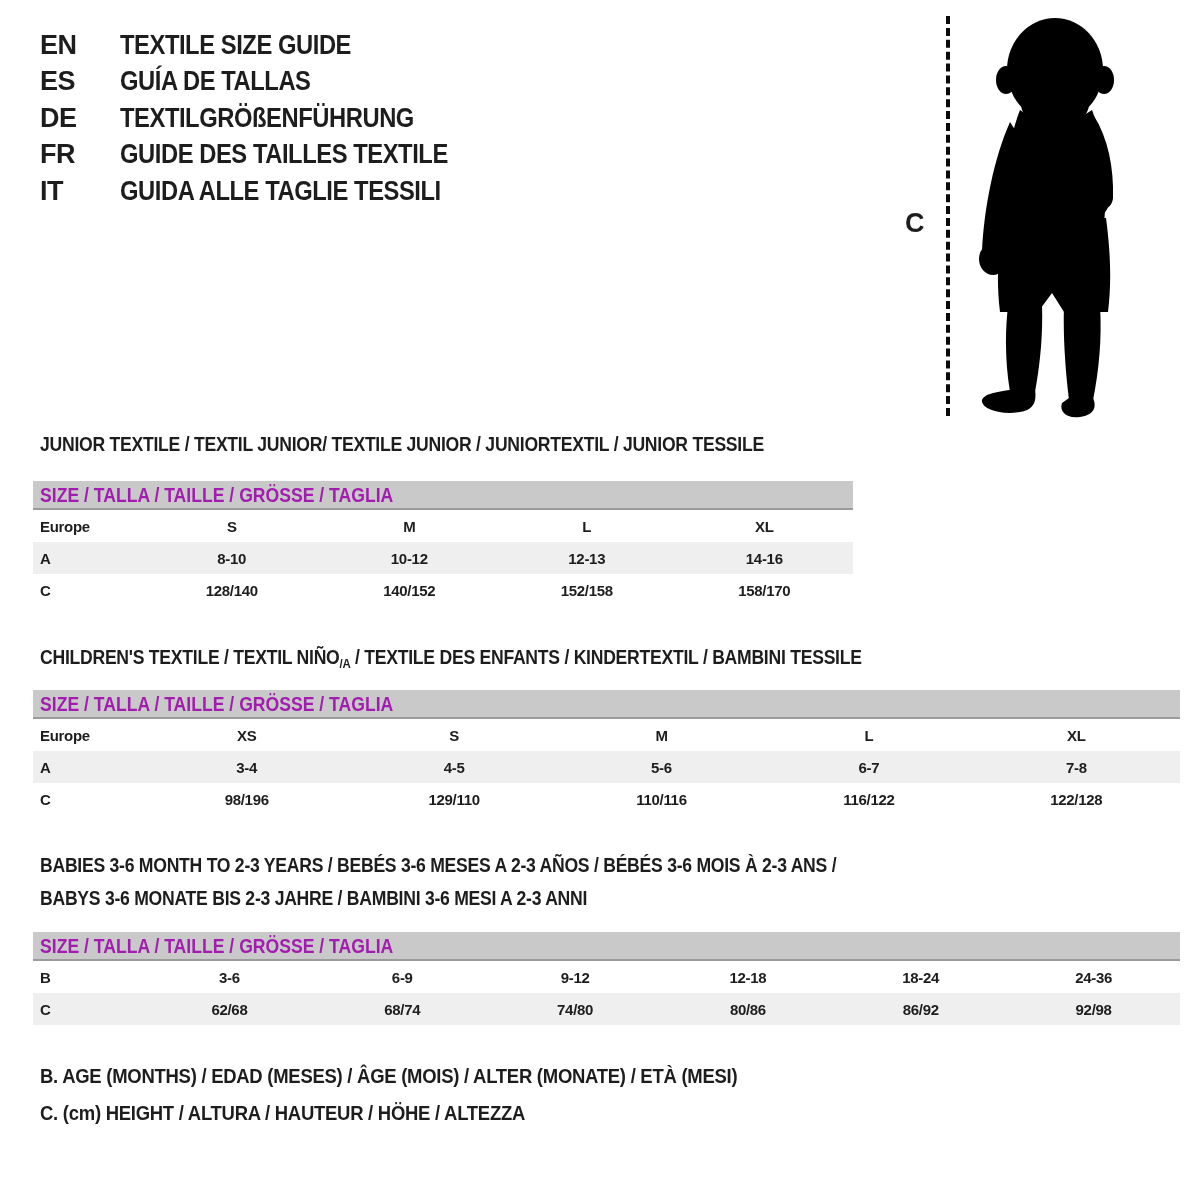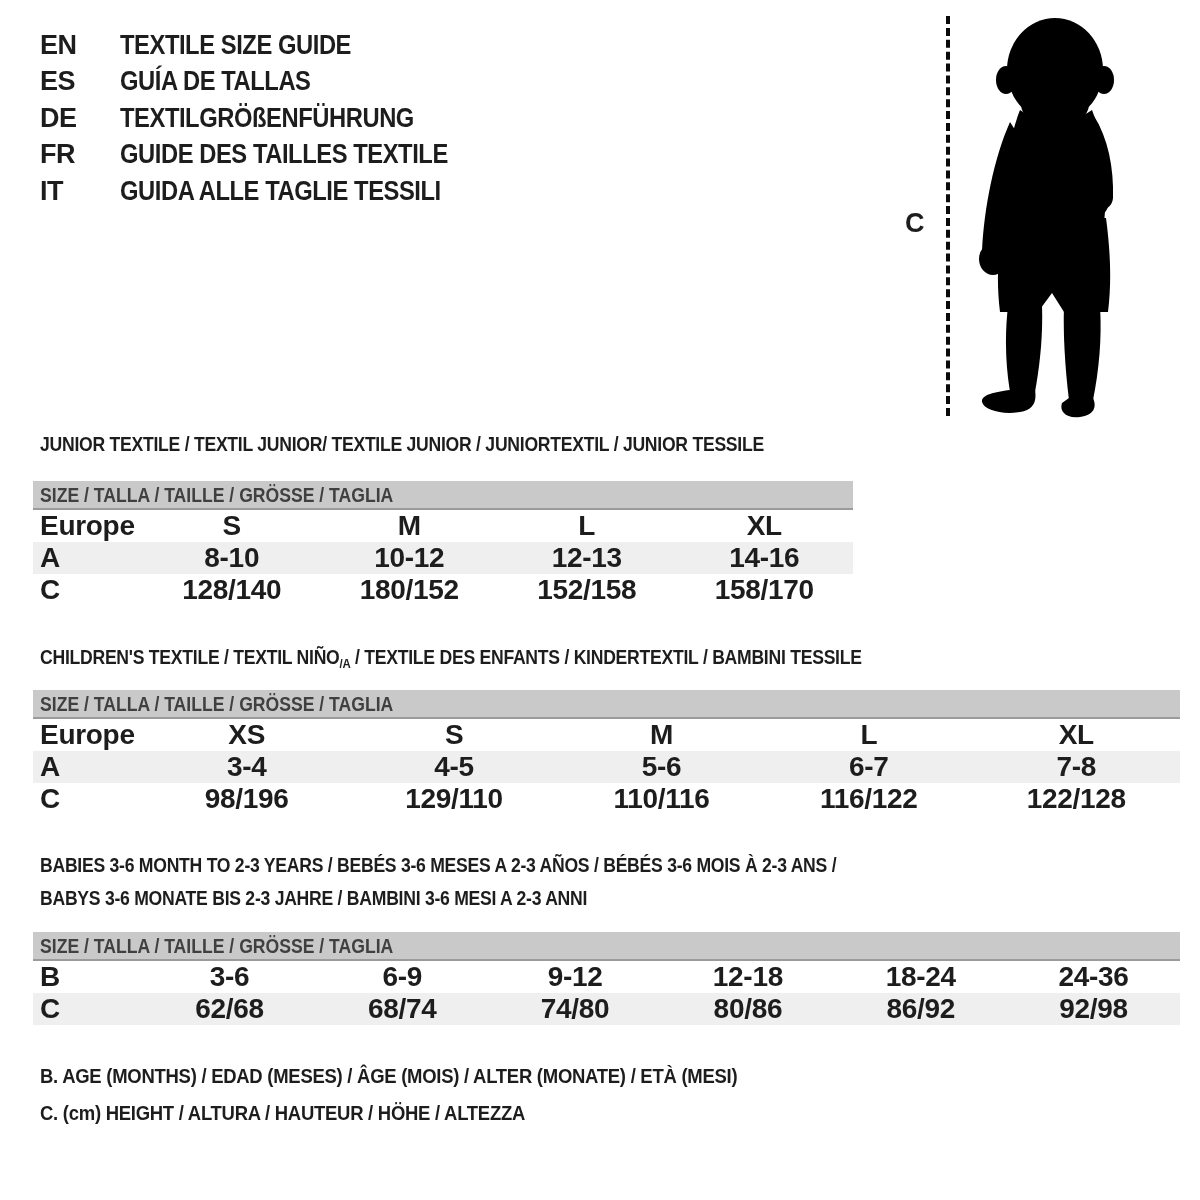--- a/index.html
+++ b/index.html
@@ -25,27 +25,27 @@
   .sil { position:absolute; left:64px; top:4px; }
 
   
   .sec-title { position:absolute; left:40px; font-size:20px; font-weight:700; letter-spacing:-0.3px; line-height:22px; }
   .sec-title sub { font-size:13px; vertical-align:-4px; }
 
   
   .tbl-wrap { position:absolute; left:33px; }
   .tbl-bar {
     background:#c9c9c9; height:29px; line-height:29px;
-    padding-left:7px; font-size:20px; font-weight:700; color:#404040;
+    padding-left:7px; font-size:20px; font-weight:700; color:#a21caf;
     border-bottom:2px solid #9b9b9b;
   }
   table.size-table { width:100%; border-collapse:collapse; table-layout:fixed; }
   table.size-table td {
     height:32px; text-align:center; vertical-align:middle;
-    font-size:28px; font-weight:700; letter-spacing:-0.3px;margin-top:21px;
+    font-size:15px; font-weight:700; letter-spacing:-0.3px;margin-top:21px;
   }
   table.size-table td.lbl { text-align:left; padding-left:7px; }
   tr.shade td { background:#efefef; }
   col.c-lbl { width:110px; }
 
   
   .legend { position:absolute; left:40px; top:1064px; }
   .legend-row { height:37.4px; display:flex; align-items:flex-start; font-size:21px; font-weight:700; letter-spacing:-0.3px; }
 </style>
 </head>
@@ -125,21 +125,21 @@
       <tr class="shade">
         <td class="lbl">A</td>
         <td>8-10</td>
         <td>10-12</td>
         <td>12-13</td>
         <td>14-16</td>
       </tr>
       <tr>
         <td class="lbl">C</td>
         <td>128/140</td>
-        <td>180/152</td>
+        <td>140/152</td>
         <td>152/158</td>
         <td>158/170</td>
       </tr>
     </tbody>
       </table>
   </div>
 
   <div class="sec-title" style="top:646px;">
     <span class="cond"><span>CHILDREN'S TEXTILE / TEXTIL NIÑO</span><sub>/A</sub><span> / TEXTILE DES ENFANTS / KINDERTEXTIL / BAMBINI TESSILE</span></span>
   </div>

